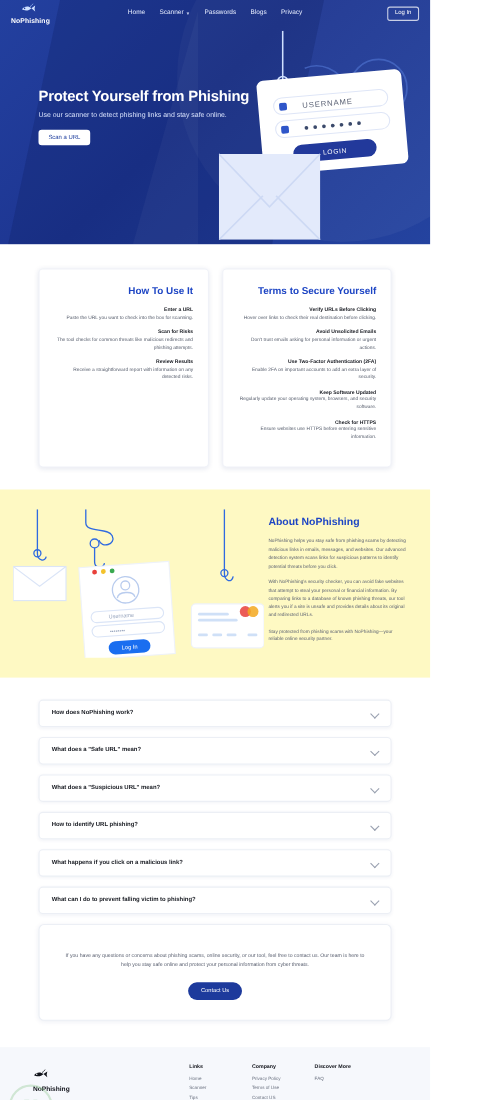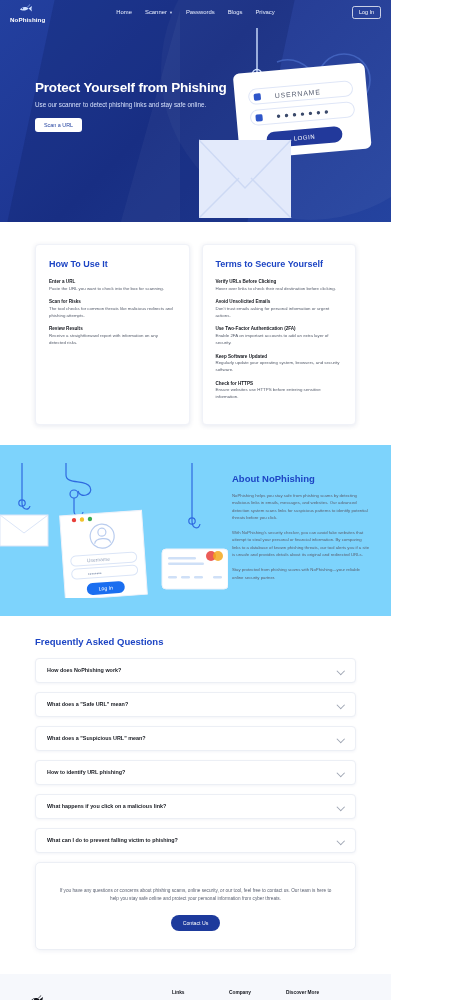--- a/index.html
+++ b/index.html
@@ -75,38 +75,39 @@
     font-size: 5.4px; padding: 4px 9px; border-radius: 3px;
     font-family: inherit; cursor: pointer;
   }
   
   .hero-art { position: absolute; right: 12px; top: 28px; width: 180px; height: 190px; z-index: 3; }
 
   
   .info-wrap {
     display: flex; gap: 12px; padding: 22px 35px 0 35px;
     background: #fff;
+    text-align: right;
   }
   .info-card {
     flex: 1; background: #fff; border-radius: 4px;
     box-shadow: 0 1px 5px rgba(20,40,110,.10);
     border: 1px solid #f0f2f8;
     padding: 14px 13px 16px 13px;
     min-height: 145px;
   }
   .info-title { color: #1d45c4; font-size: 9px; font-weight: bold; margin-bottom: 10px; }
   .info-item { margin-bottom: 7px; }
   .info-item-h { font-size: 4.6px; font-weight: bold; color: #15181f; }
   .info-item-p { font-size: 4.4px; color: #555c6b; line-height: 1.55; margin-top: 1.5px; }
 
   
   .about {
-    margin-top: 20px; background: #7dd3fc;
+    margin-top: 20px; background: #fef9c3;
     display: flex; align-items: center;
-    padding: 18px 20px 18px 0; min-height: 150px;
+    padding: 18px 20px 18px 12px; min-height: 150px;
   }
   .about-art { width: 228px; height: 135px; flex: none; }
   .about-text { flex: 1; padding-left: 4px; }
   .about-title { color: #1d45c4; font-size: 9.5px; font-weight: bold; margin-bottom: 8px; }
   .about-p { font-size: 4.3px; color: #5a6070; line-height: 1.75; margin-bottom: 7px; }
 
   
   .faq { padding: 20px 35px 0 35px; }
   .faq-title { color: #1d45c4; font-size: 9.5px; font-weight: bold; margin-bottom: 11px; }
   .faq-item {
@@ -336,21 +337,20 @@
     </div>
     <div class="about-text">
       <h2 class="about-title">About NoPhishing</h2>
       <p class="about-p">NoPhishing helps you stay safe from phishing scams by detecting malicious links in emails, messages, and websites. Our advanced detection system scans links for suspicious patterns to identify potential threats before you click.</p>
       <p class="about-p">With NoPhishing's security checker, you can avoid fake websites that attempt to steal your personal or financial information. By comparing links to a database of known phishing threats, our tool alerts you if a site is unsafe and provides details about its original and redirected URLs.</p>
       <p class="about-p">Stay protected from phishing scams with NoPhishing—your reliable online security partner.</p>
     </div>
   </section>
 
   <section class="faq">
-    <h2 class="faq-title">Frequently Asked Questions</h2>
 
     <div class="faq-item">
       <span class="faq-q">How does NoPhishing work?</span>
       <span class="chev"></span>
     </div>
     <div class="faq-item">
       <span class="faq-q">What does a "Safe URL" mean?</span>
       <span class="chev"></span>
     </div>
     <div class="faq-item">

